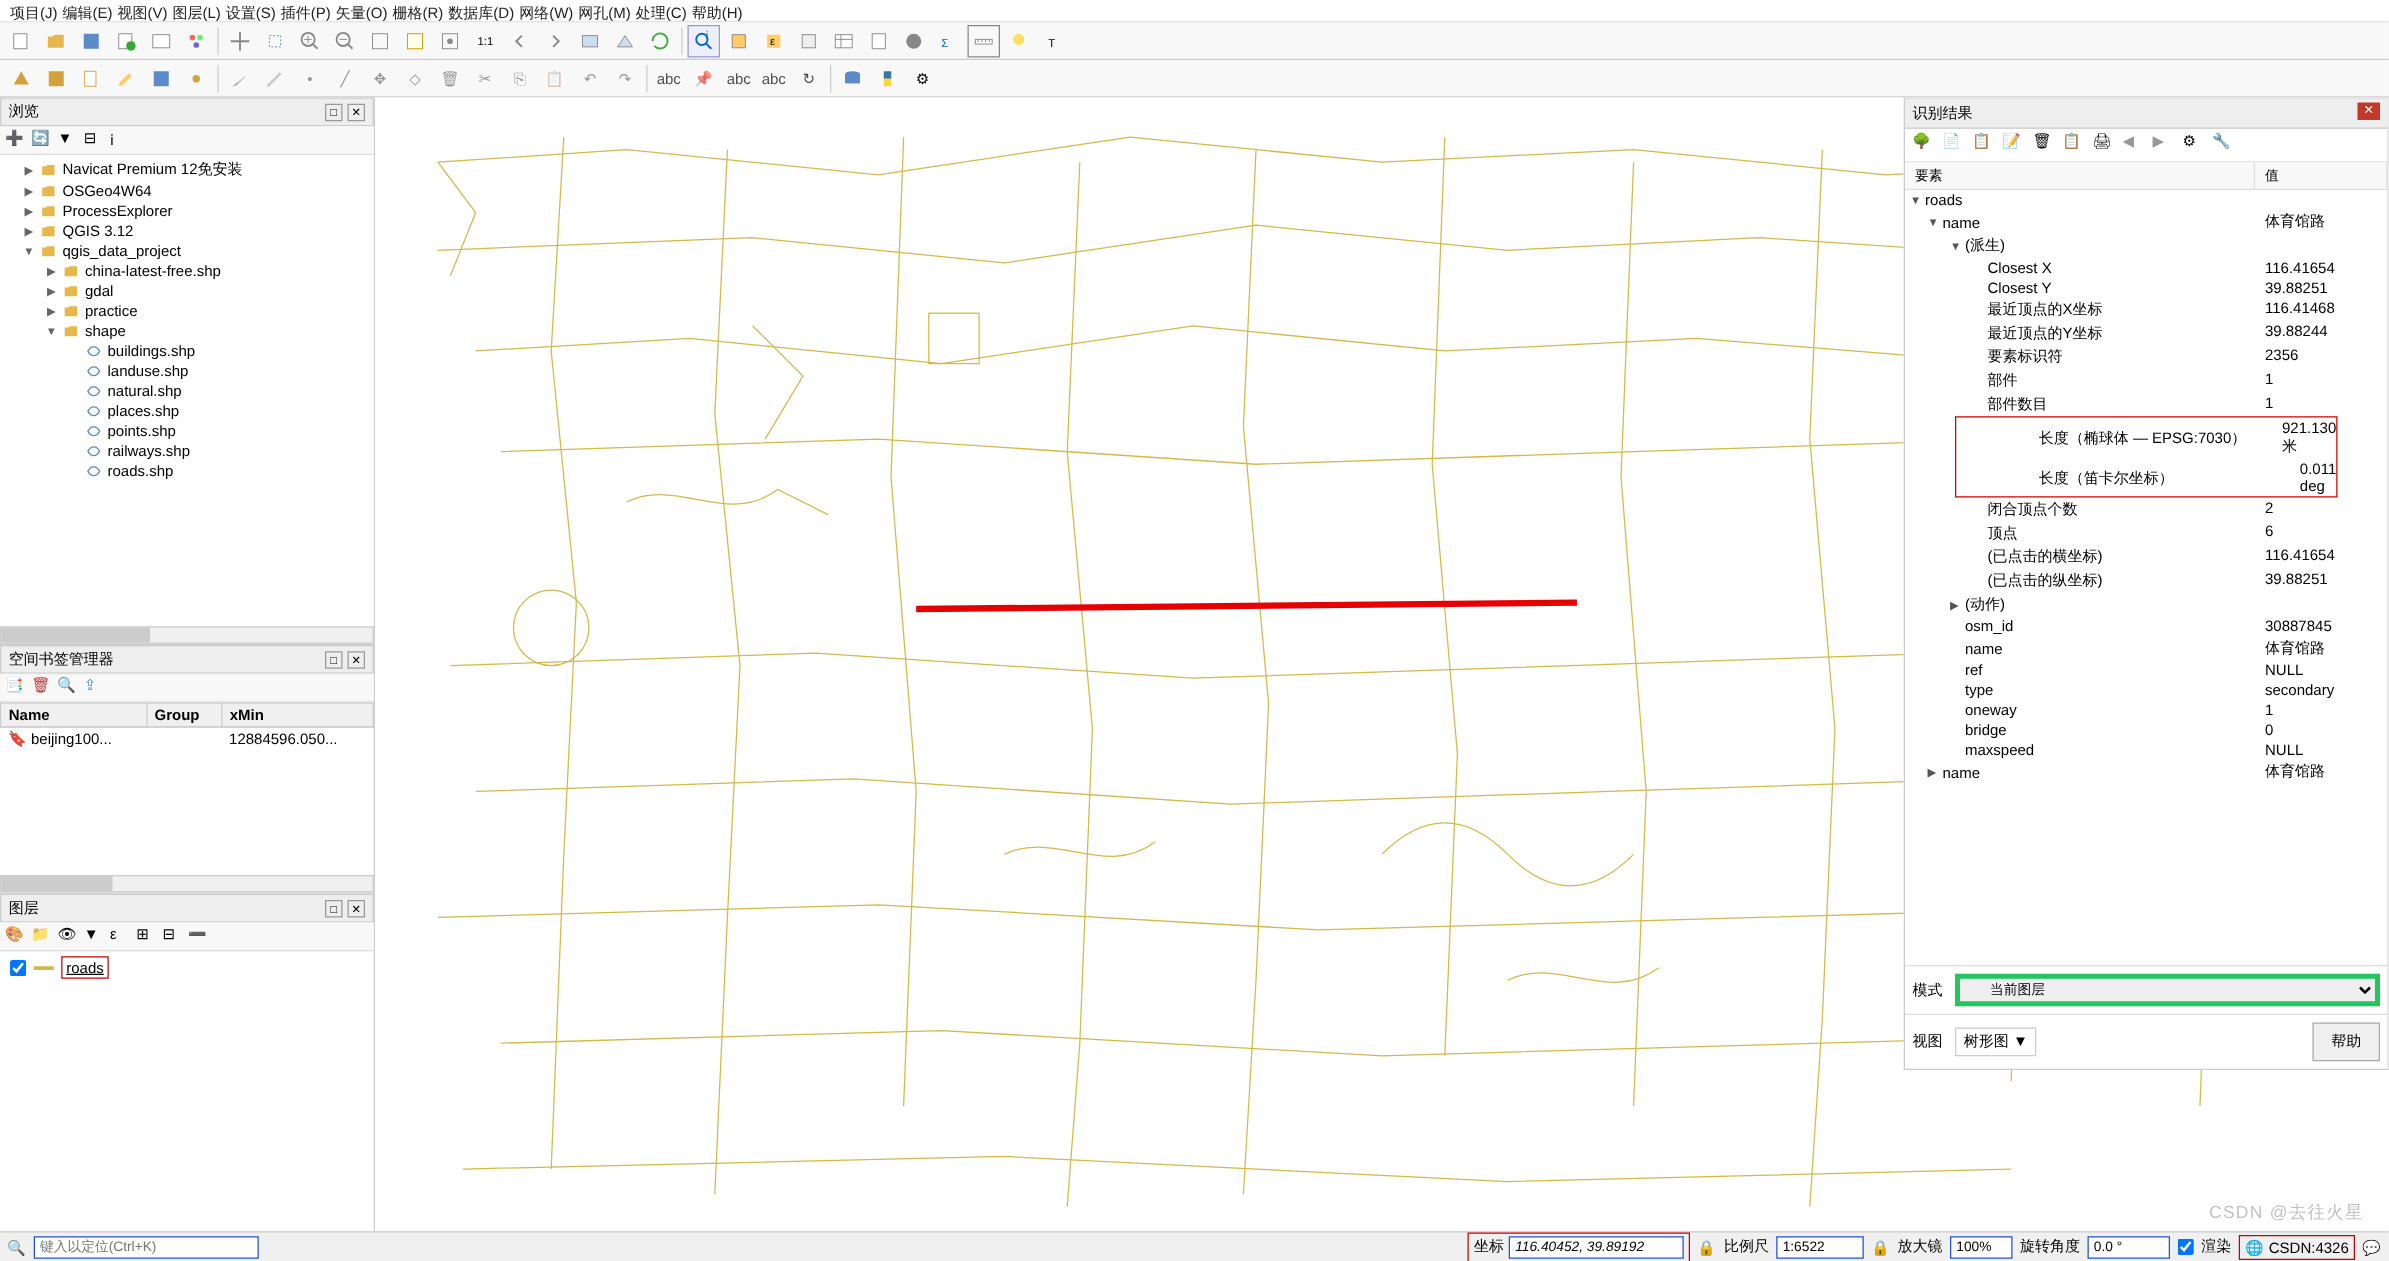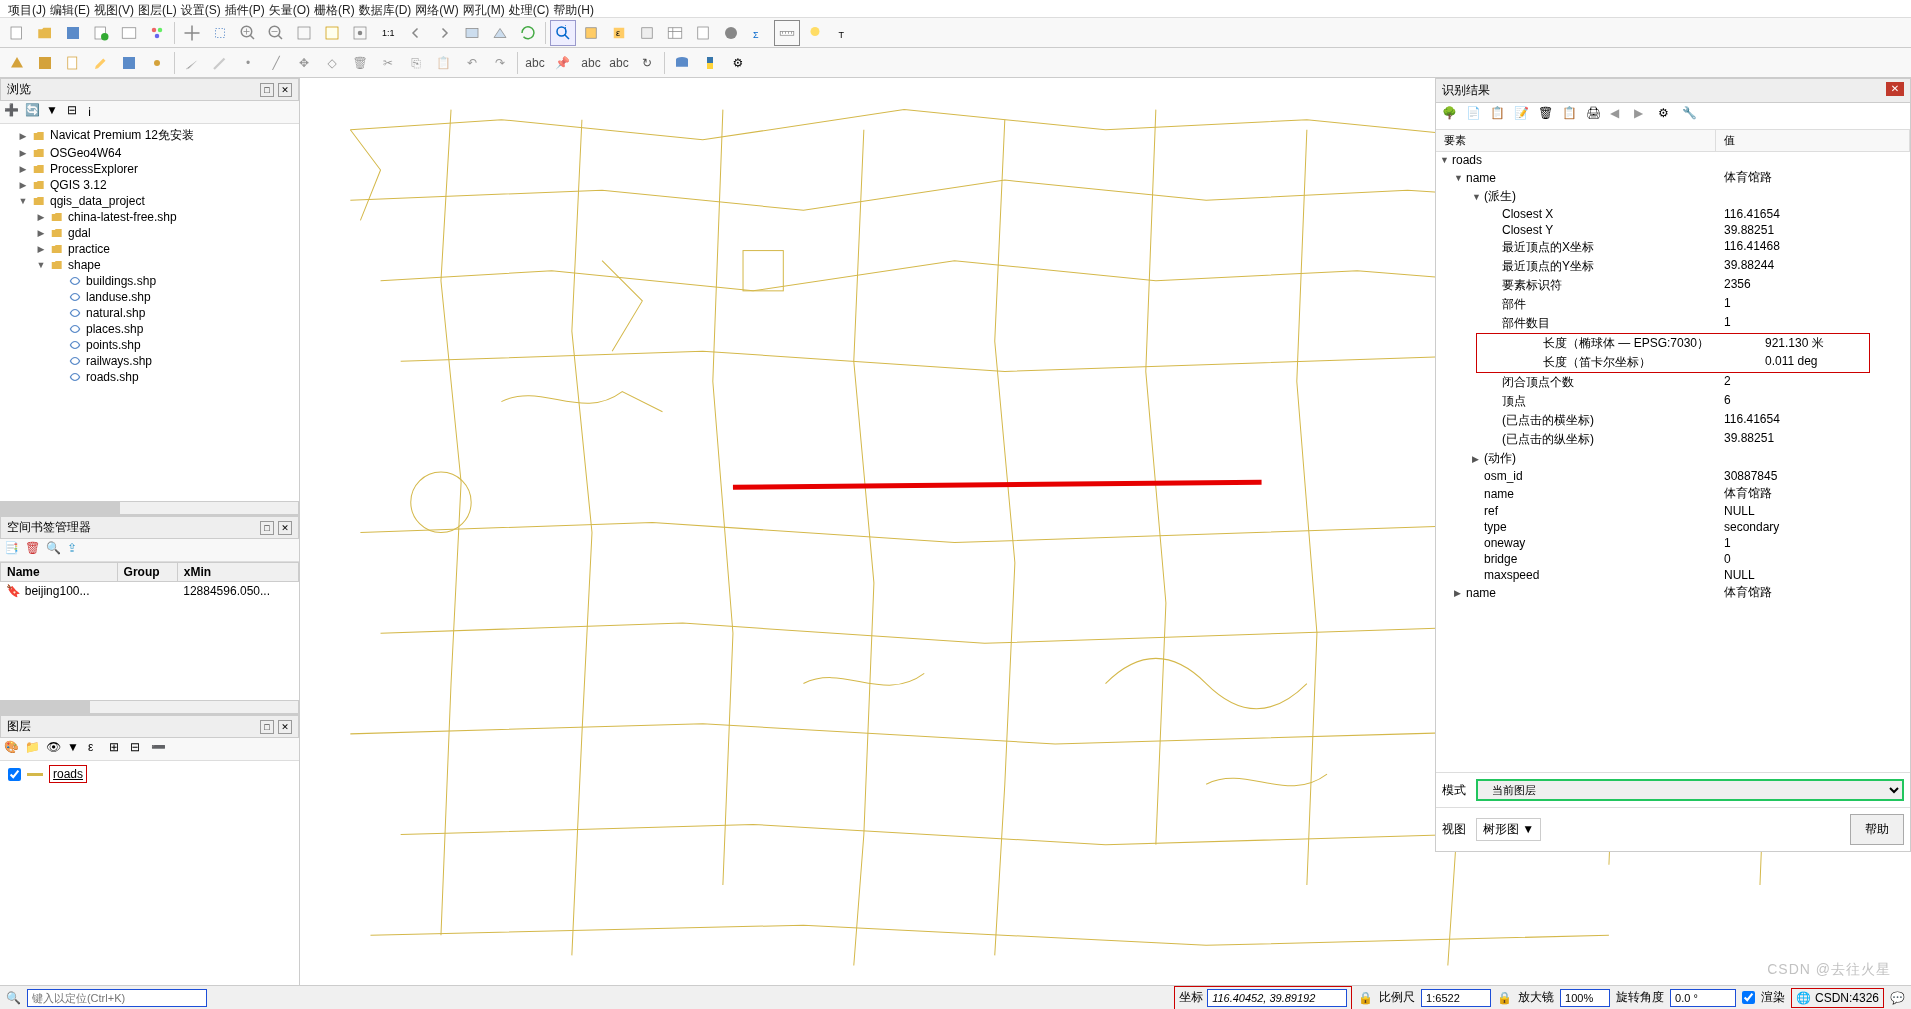--- a/index.html
+++ b/index.html
@@ -26,37 +26,37 @@
 .bm-table { width: 100%; border-collapse: collapse; font-size: 11px; }
 .bm-table th { background: #f0f0f0; border: 1px solid #ccc; padding: 2px 6px; text-align: left; }
 .bm-table td { padding: 2px 6px; }
 .layer-panel { border-top: 1px solid #ccc; }
 .layer-row { display: flex; align-items: center; gap: 6px; padding: 4px 8px; }
 .layer-row input { margin: 0; }
 .layer-legend { width: 16px; height: 3px; background: #d4b84a; display: inline-block; }
 .layer-name { color: #000; text-decoration: underline; border: 1px solid #c00; padding: 1px 3px; }
 .canvas { position: relative; flex: 1; background: #fff; overflow: hidden; }
 .canvas svg { width: 100%; height: 100%; }
-.identify-panel { position: absolute; right: 0; top: 0; width: 476px; background: #fff; border: 1px solid #ccc; z-index: 10; }
+.identify-panel { position: absolute; right: 0; top: 0; width: 388px; background: #fff; border: 1px solid #ccc; z-index: 10; }
 .identify-hdr { background: #eee; padding: 3px 6px; display: flex; justify-content: space-between; border-bottom: 1px solid #ccc; font-size: 11px; }
 .identify-hdr .close { background: #c0392b; color: #fff; width: 18px; height: 14px; text-align: center; font-size: 10px; line-height: 14px; }
 .identify-tb { padding: 3px 6px; border-bottom: 1px solid #ddd; display: flex; gap: 4px; }
 .identify-tb span { width: 20px; height: 20px; display: inline-block; }
 .id-tree { height: 620px; overflow: auto; }
 .id-th { display: flex; background: #f8f8f8; border-bottom: 1px solid #ddd; }
 .id-th div { padding: 3px 8px; border-right: 1px solid #ddd; font-size: 11px; }
 .id-th .c1 { width: 280px; } .id-th .c2 { flex: 1; }
 .id-row { display: flex; font-size: 11px; padding: 1px 0; }
 .id-row .c1 { width: 280px; padding-left: 4px; display: flex; align-items: center; }
 .id-row .c2 { flex: 1; padding-left: 8px; }
 .id-row .arrow { width: 12px; font-size: 9px; color: #555; }
 .il-1 .c1 { padding-left: 18px; } .il-2 .c1 { padding-left: 36px; } .il-3 .c1 { padding-left: 54px; }
 .hl-box { border: 1px solid #c00; margin: 0 40px; }
 .id-bottom { padding: 6px; display: flex; gap: 10px; align-items: center; border-top: 1px solid #ddd; }
-.id-bottom select, .id-bottom input { border: 2px solid #22c55e; padding: 2px 10px; font-size: 11px; }
+.id-bottom select, .id-bottom input { border: 4px solid #22c55e; padding: 2px 20px; font-size: 11px; }
 .id-bottom .btn { border: 1px solid #aaa; padding: 6px 14px; background: #f0f0f0; }
 .statusbar { position: absolute; bottom: 0; left: 0; right: 0; height: 24px; background: #f0f0f0; border-top: 1px solid #ccc; display: flex; align-items: center; padding: 0 6px; gap: 6px; font-size: 11px; }
 .statusbar input { border: 1px solid #1d4ed8; padding: 2px 4px; font-size: 11px; }
 .statusbar .red-box { border: 1px solid #c00; padding: 2px 4px; display: flex; align-items: center; gap: 4px; }
 .sb-spacer { flex: 1; }
 .watermark { position: absolute; right: 20px; bottom: 30px; color: #999; font-size: 14px; letter-spacing: 1px; opacity: 0.6; }
 .scroll-h { height: 14px; background: #f0f0f0; border: 1px solid #ccc; display: flex; }
 .scroll-h .thumb { background: #ccc; height: 100%; }
 </style>
 </head>

